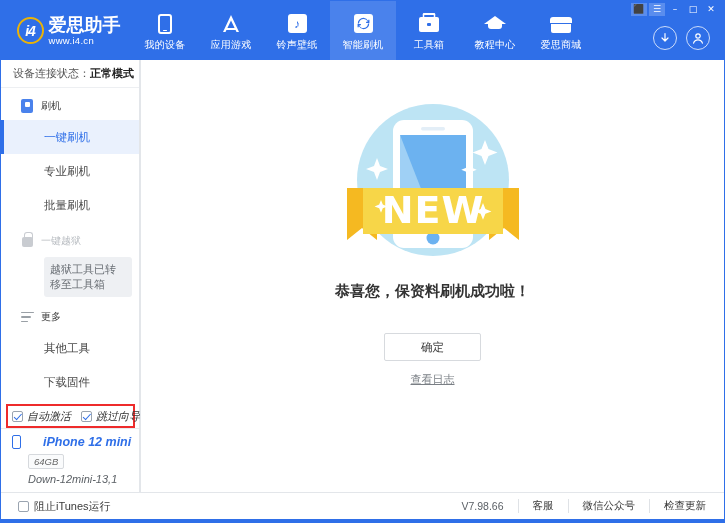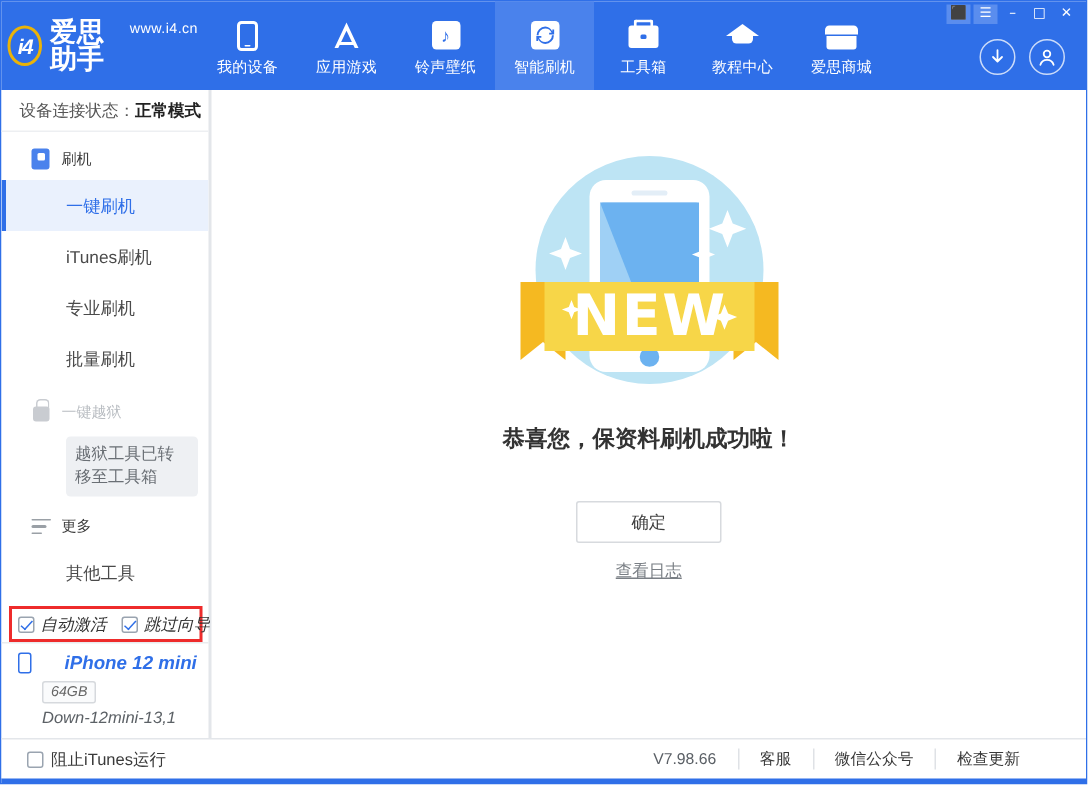--- a/index.html
+++ b/index.html
@@ -30,21 +30,21 @@
     padding-left: 4px;
   }
   .logo-wrap { display: flex; align-items: center; gap: 5px; }
   .logo-mark {
     width: 27px; height: 27px; border-radius: 50%;
     border: 2px solid #eab308; color: #fff;
     display: flex; align-items: center; justify-content: center;
     font-size: 14px; font-weight: bold; font-style: italic;
     line-height: 1; letter-spacing: -1px;
   }
-  .logo-text { display: flex; flex-direction: row; line-height: 1; }
+  .logo-text { display: flex; flex-direction: column; line-height: 1; }
   .logo-cn {
     color: #fff; font-size: 18px; font-weight: bold; letter-spacing: 0px;
     font-family: "DejaVu Sans", sans-serif;
   }
   .logo-url { color: #fff; font-size: 9.5px; margin-top: 2px; letter-spacing: .3px; }
 
   .nav { display: flex; align-items: stretch; }
   .nav-item {
     width: 66px; display: flex; flex-direction: column;
     align-items: center; justify-content: center; gap: 3px;
@@ -265,21 +265,21 @@
     height: 27px; flex: 0 0 27px; border-top: 1px solid #e3e6ea;
     display: flex; align-items: center; background: #fff;
   }
   .sb-left {
     width: 139px; flex: 0 0 139px; display: flex; align-items: center;
     padding-left: 17px; gap: 5px;
   }
   .sb-left .lab { font-size: 11px; color: #3a3a3a; white-space: nowrap; }
   .sb-right {
     margin-left: auto; display: flex; align-items: center;
-    padding-right: 30px; gap: 0px;
+    padding-right: 4px; gap: 0px;
   }
   .sb-ver { font-size: 10.5px; color: #5b6066; padding: 0 14px; }
   .sb-link {
     font-size: 10.5px; color: #3a3a3a; padding: 0 14px; cursor: pointer;
     border-left: 1px solid #dfe2e6; white-space: nowrap;
   }
   .bottom-accent { height: 3px; background: #2f6fe8; flex: 0 0 3px; }
 </style>
 </head>
 <body>
@@ -394,23 +394,20 @@
 
         <div class="grp-head">
           <span class="gi">
               <span class="ico-flash"></span>
             </span>
           <span>刷机</span>
         </div>
 
         <div class="side-item active">
           <span>一键刷机</span>
-        </div>
-        <div class="side-item">
-          <span>iTunes刷机</span>
         </div>
         <div class="side-item">
           <span>专业刷机</span>
         </div>
         <div class="side-item">
           <span>批量刷机</span>
         </div>
 
         <div class="grp-head" style="color:#b9bdc2;margin-top:4px;">
           <span class="gi">

